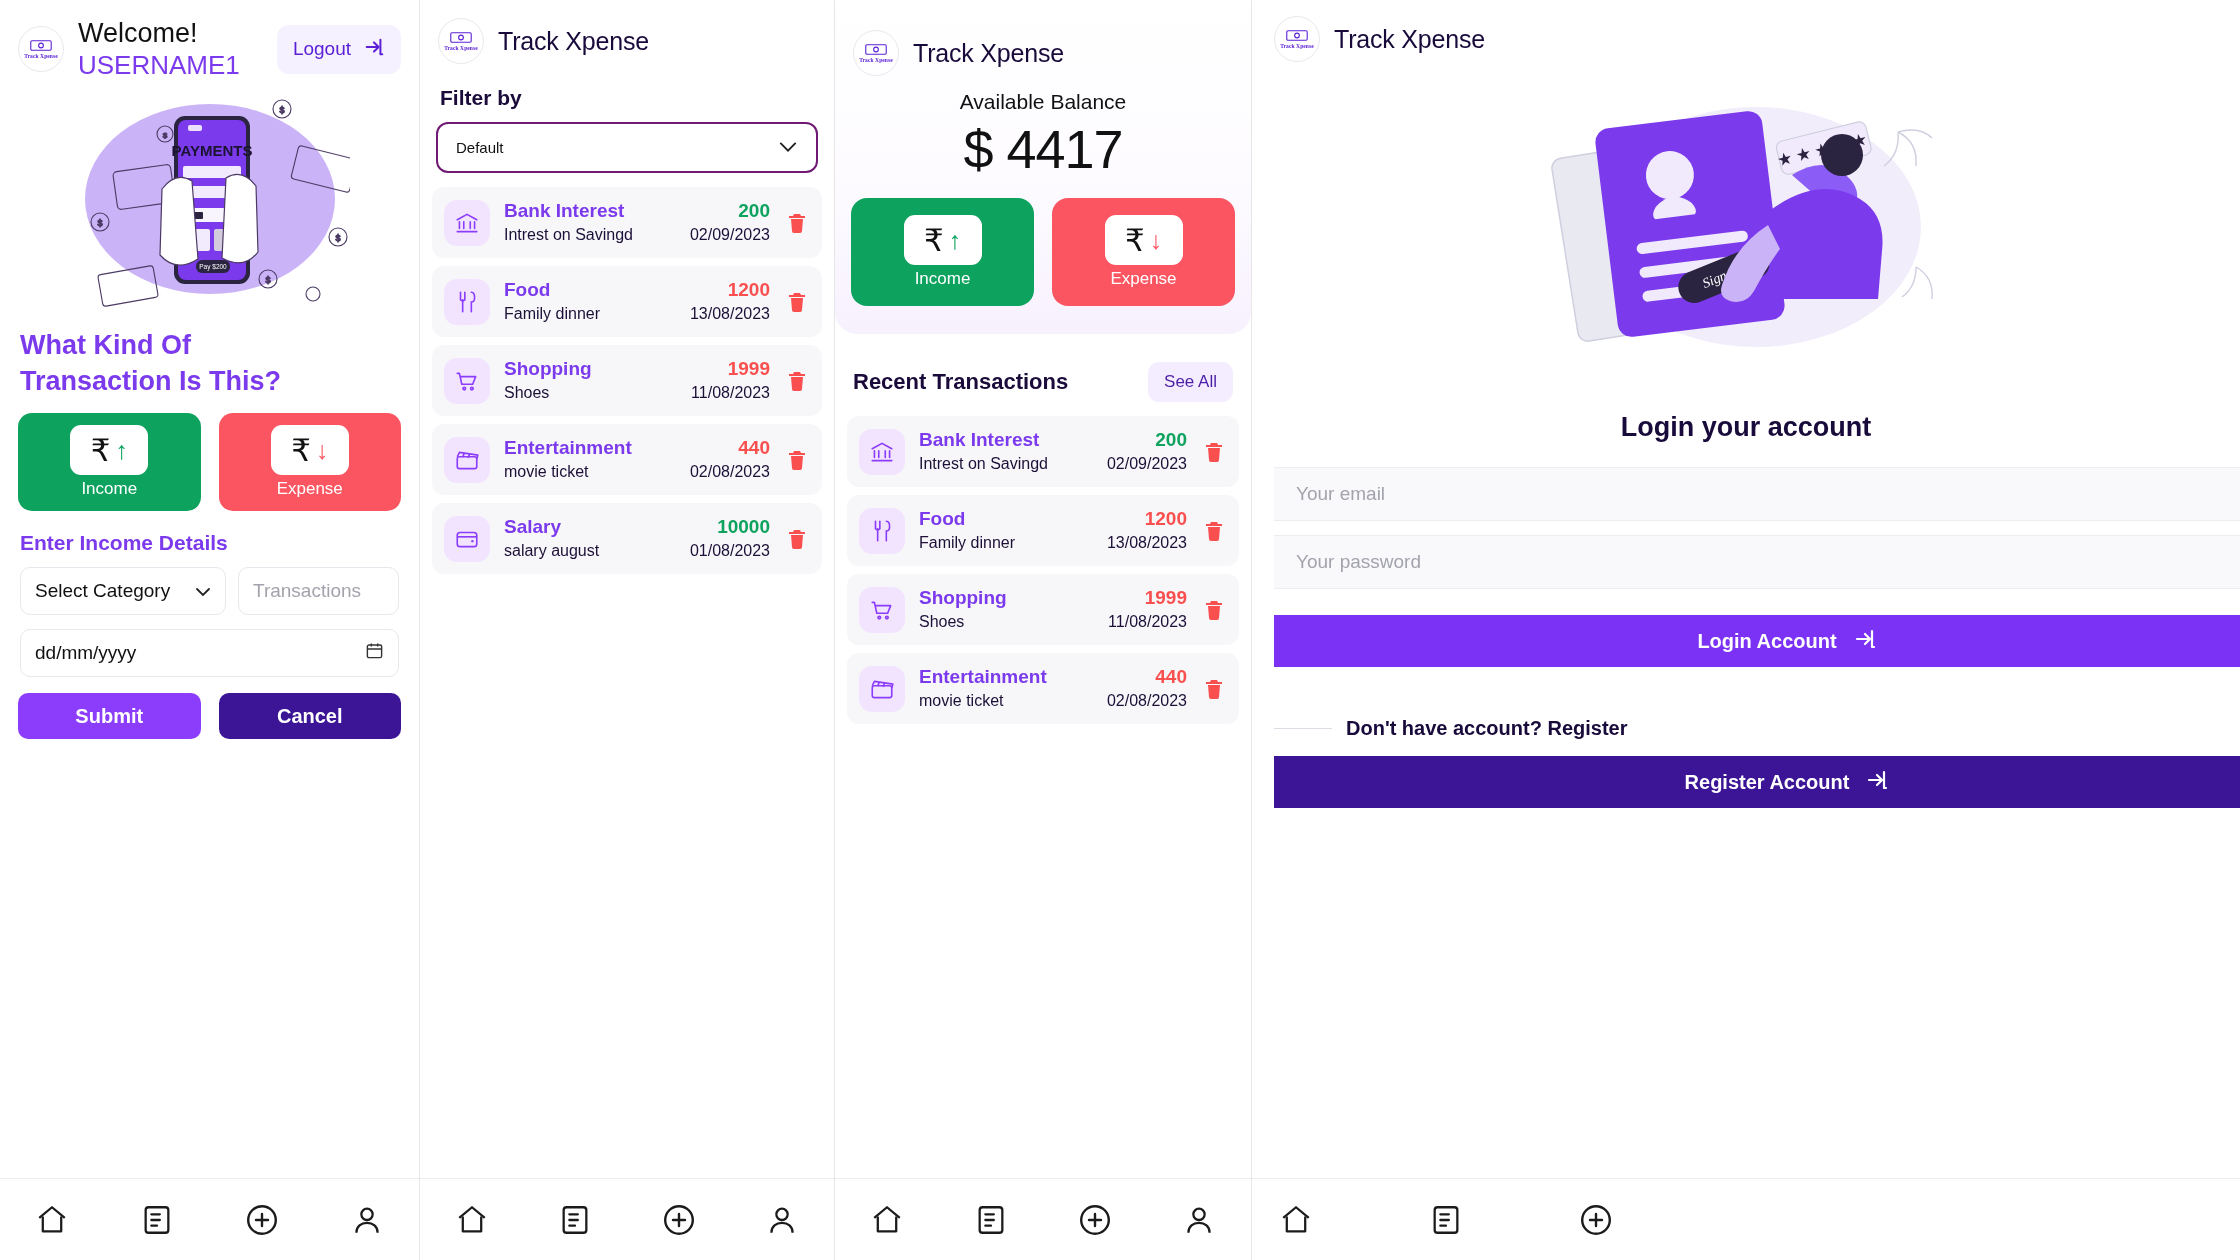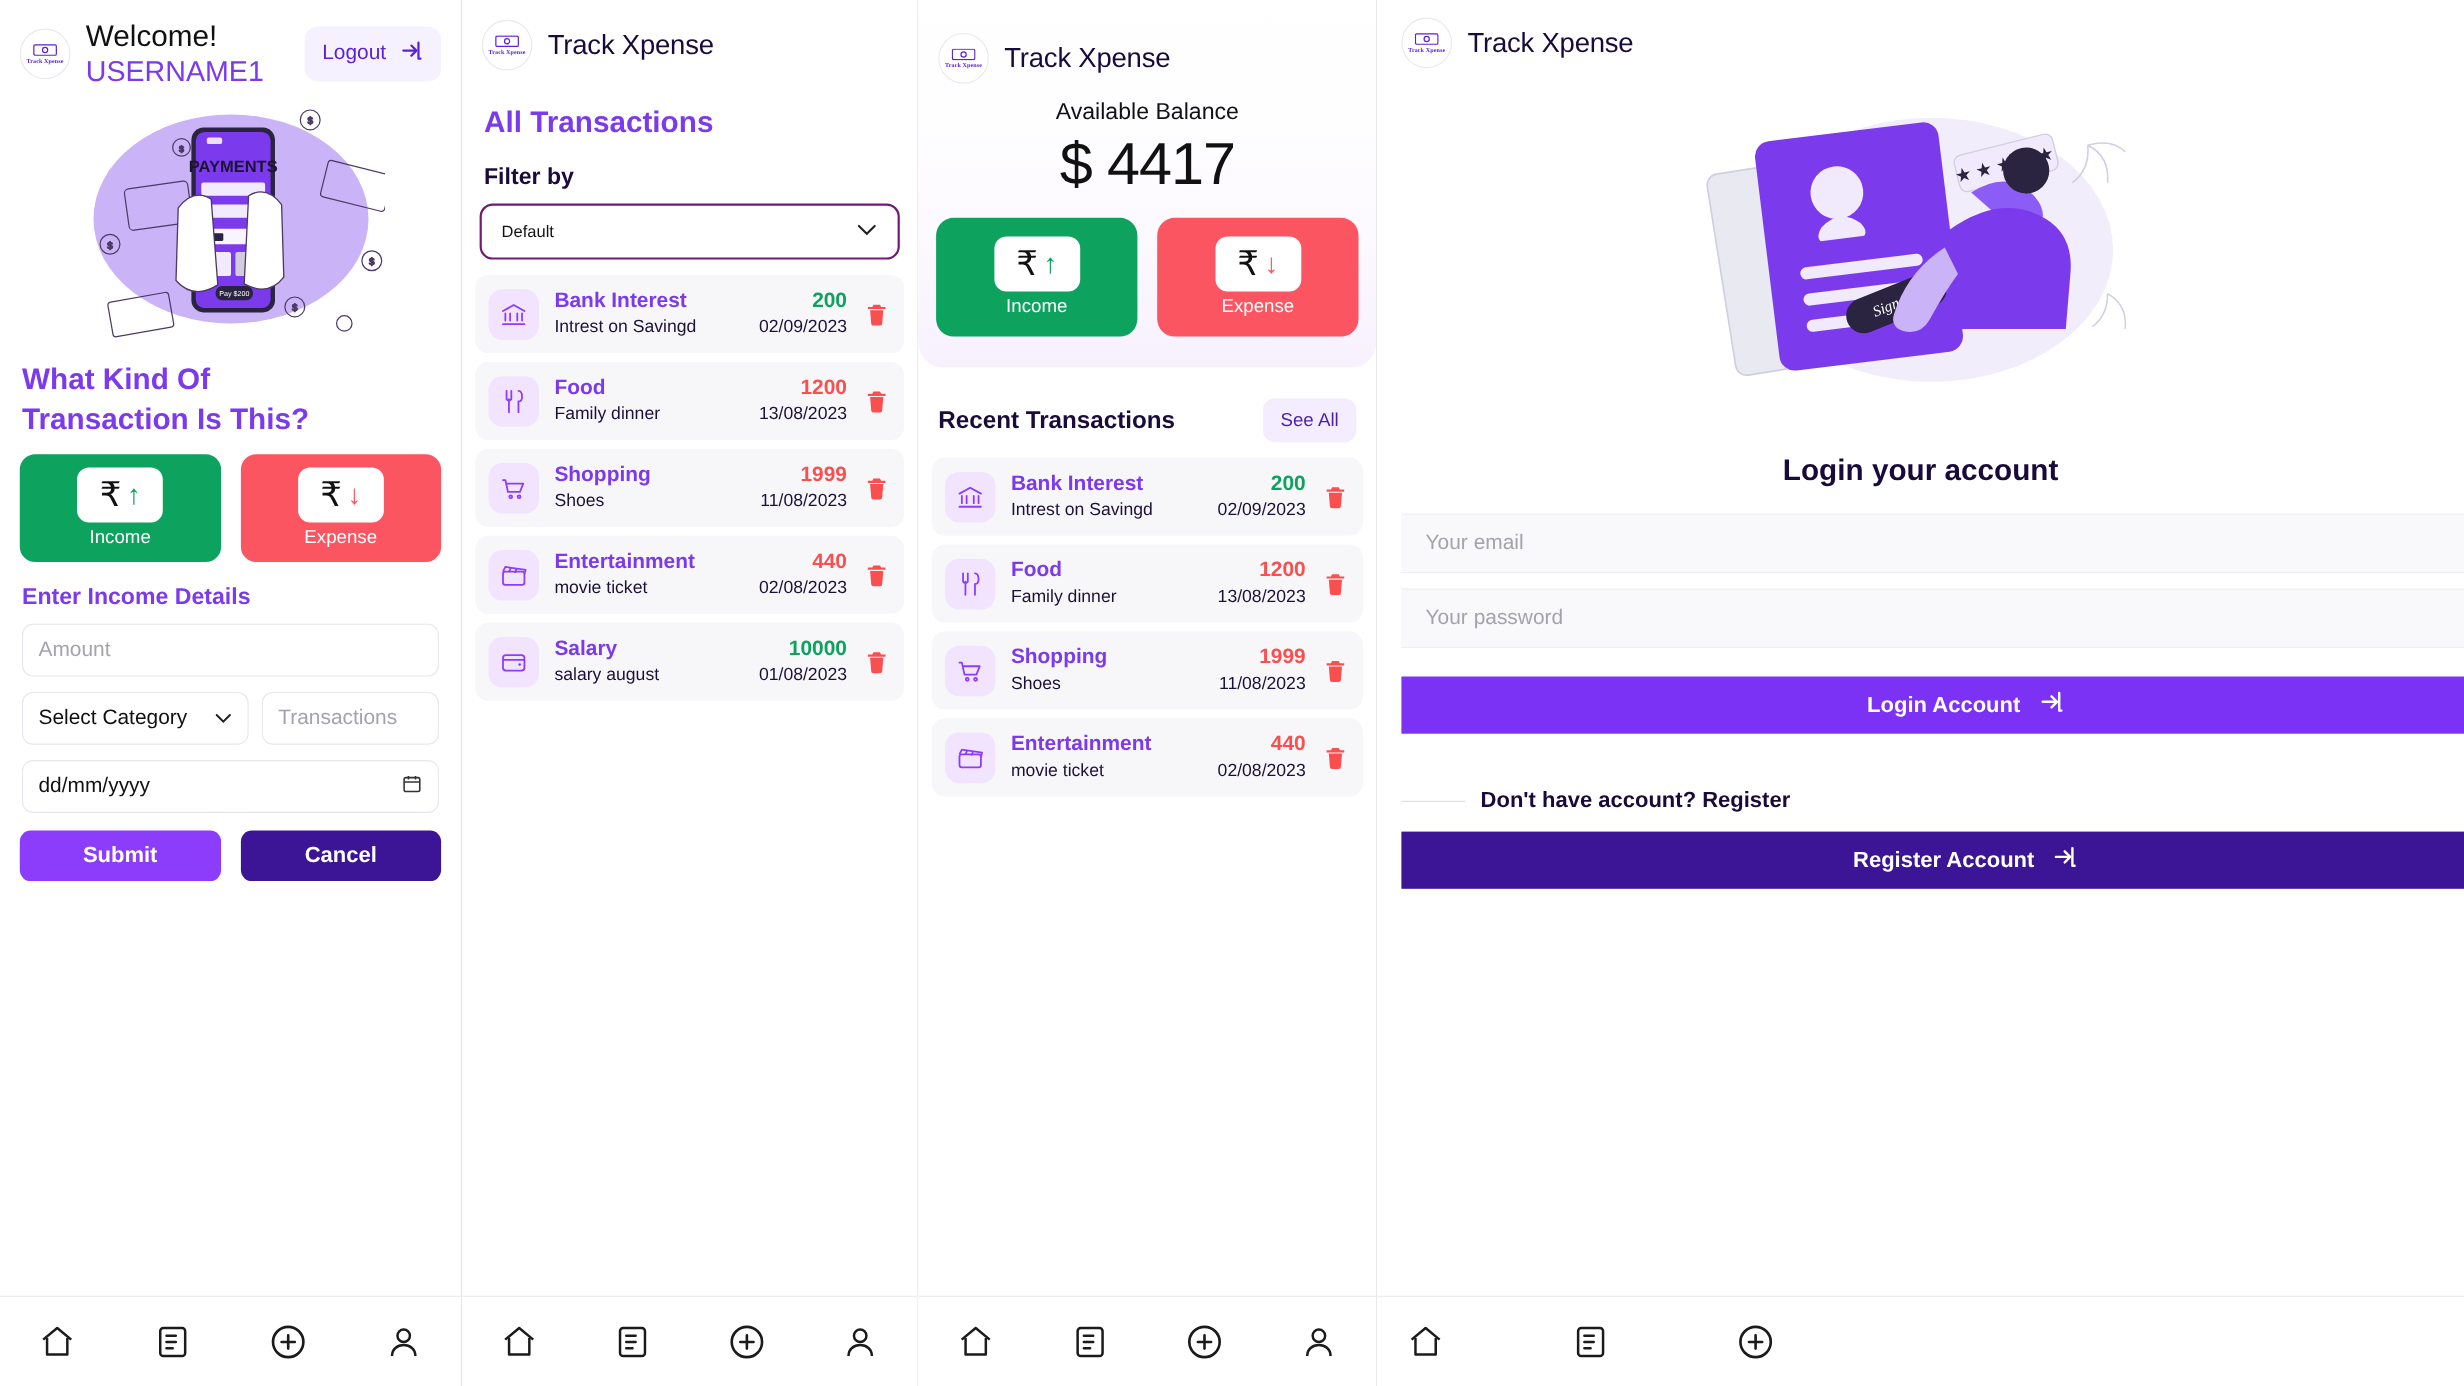--- a/index.html
+++ b/index.html
@@ -234,21 +234,20 @@
           <span class="rupee">₹</span>
           <span class="arrow-dn">↓</span>
         </div>
         <div class="type-label">Expense</div>
       </div>
     </div>
 
     <div class="section-label">Enter Income Details</div>
 
     <div class="form">
-      <div class="field">Amount</div>
       <div class="row2">
         <div class="field sel">
           <span>Select Category</span>
           <span class="chev">
             <svg width="16" height="10" viewBox="0 0 16 10" fill="none" stroke="#222" stroke-width="1.8" stroke-linecap="round">
                 <path d="M2 2l6 6 6-6"></path>
               </svg>
           </span>
         </div>
         <div class="field desc">Transactions</div>
@@ -304,21 +303,20 @@
           <svg viewBox="0 0 28 14" width="22" height="11">
               <rect x="1" y="1" width="26" height="12" rx="1.5" fill="none" stroke="#5b21d6" stroke-width="1.4"></rect>
               <circle cx="14" cy="7" r="3" fill="none" stroke="#5b21d6" stroke-width="1.4"></circle>
             </svg>
         </span>
         <span class="lname">Track Xpense</span>
       </div>
       <div class="brandtitle">Track Xpense</div>
     </div>
 
-    <div class="page-title">All Transactions</div>
     <div class="filter-label">Filter by</div>
     <div class="select-box">
       <span>Default</span>
       <span>
         <svg width="20" height="12" viewBox="0 0 16 10" fill="none" stroke="#222" stroke-width="1.6" stroke-linecap="round">
             <path d="M2 2l6 6 6-6"></path>
           </svg>
       </span>
     </div>
 

